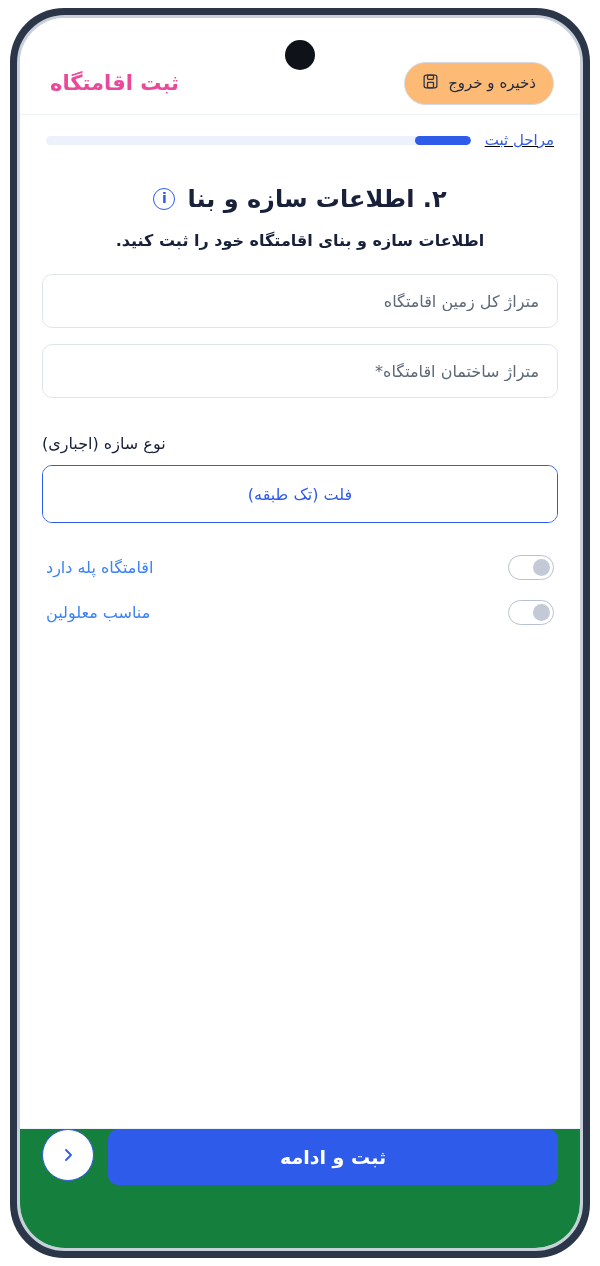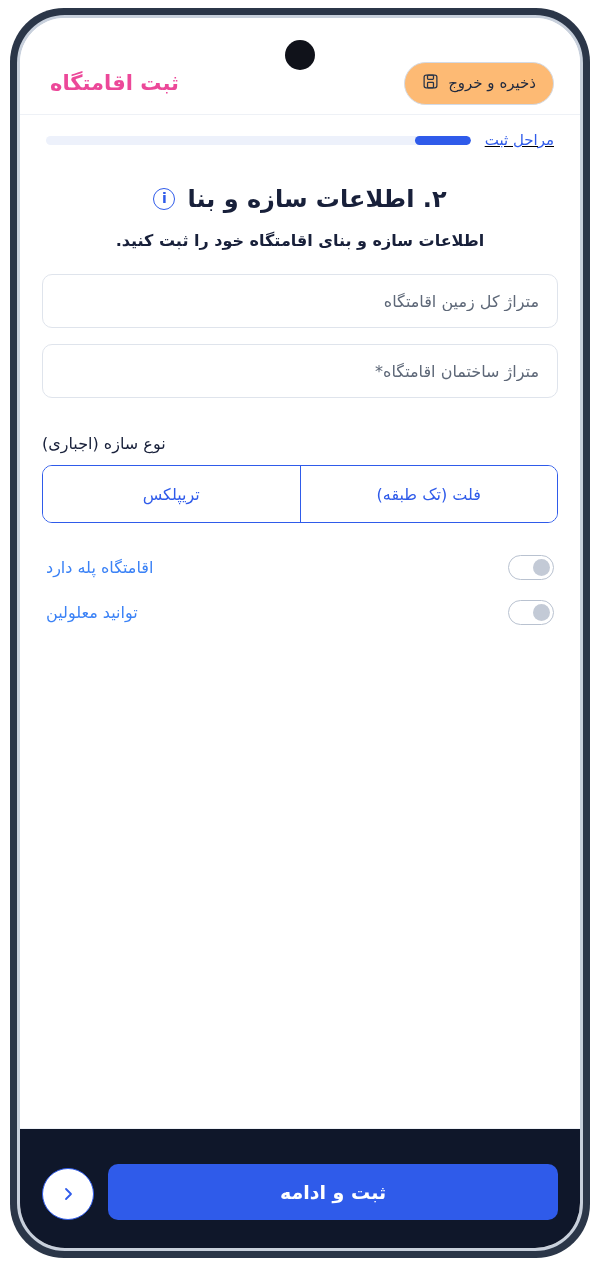--- a/index.html
+++ b/index.html
@@ -226,24 +226,24 @@
     color: #5b6575;
     text-align: right;
     margin: 4px 4px 0 4px;
   }
 
   
   .footer {
     position: absolute;
     left: 0; right: 0; bottom: 0;
     height: 120px;
-    background: #0f172a;
+    background: #15803d;
     border-top: 1px solid #eef1f6;
     display: flex;
-    align-items: flex-end;
+    align-items: flex-start;
     gap: 14px;
     padding: 0 22px 28px 22px;
   }
   .primary-btn {
     flex: 1;
     height: 56px;
     border: none;
     border-radius: 10px;
     background: #2f5bea;
     color: #fff;
@@ -305,32 +305,31 @@
       <div class="subheading">اطلاعات سازه و بنای اقامتگاه خود را ثبت کنید.</div>
 
       <input class="field" type="text" placeholder="متراژ کل زمین اقامتگاه" style="">
 
       <input class="field" type="text" placeholder="متراژ ساختمان اقامتگاه*" style="">
 
       <div class="field-label">نوع سازه (اجباری)</div>
 
       <div class="segmented">
         <div class="seg-item">فلت (تک طبقه)</div>
-        <div class="seg-item">تریپلکس</div>
       </div>
 
       <div class="toggle-row">
         <div class="t-label">اقامتگاه پله دارد</div>
         <div class="switch">
           <div class="knob"></div>
         </div>
       </div>
 
       <div class="toggle-row">
-        <div class="t-label">توانید معلولین</div>
+        <div class="t-label">مناسب معلولین</div>
         <div class="switch">
           <div class="knob"></div>
         </div>
       </div>
 
     </div>
 
     <div class="footer">
       <button class="primary-btn">ثبت و ادامه</button>
       <div class="circle-btn">

